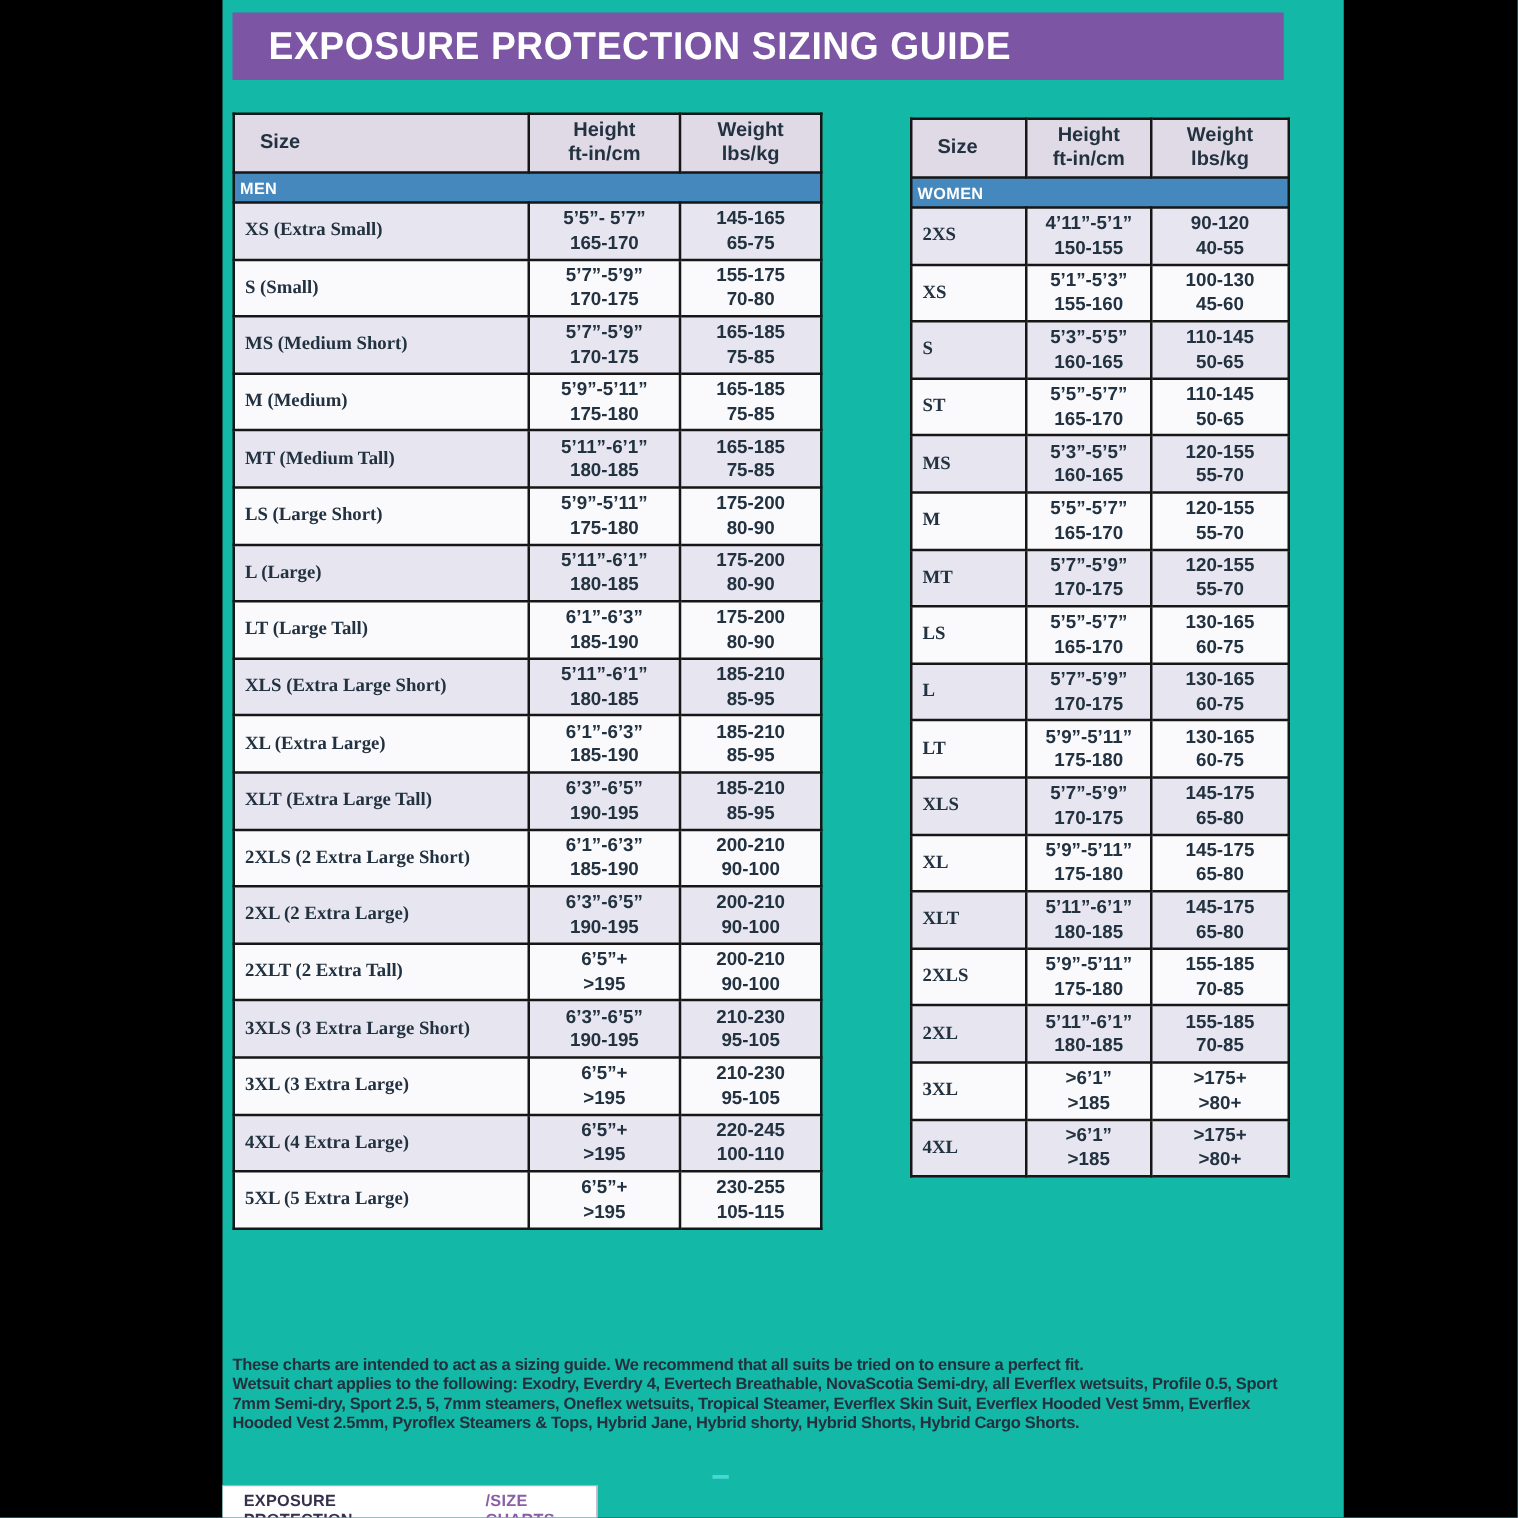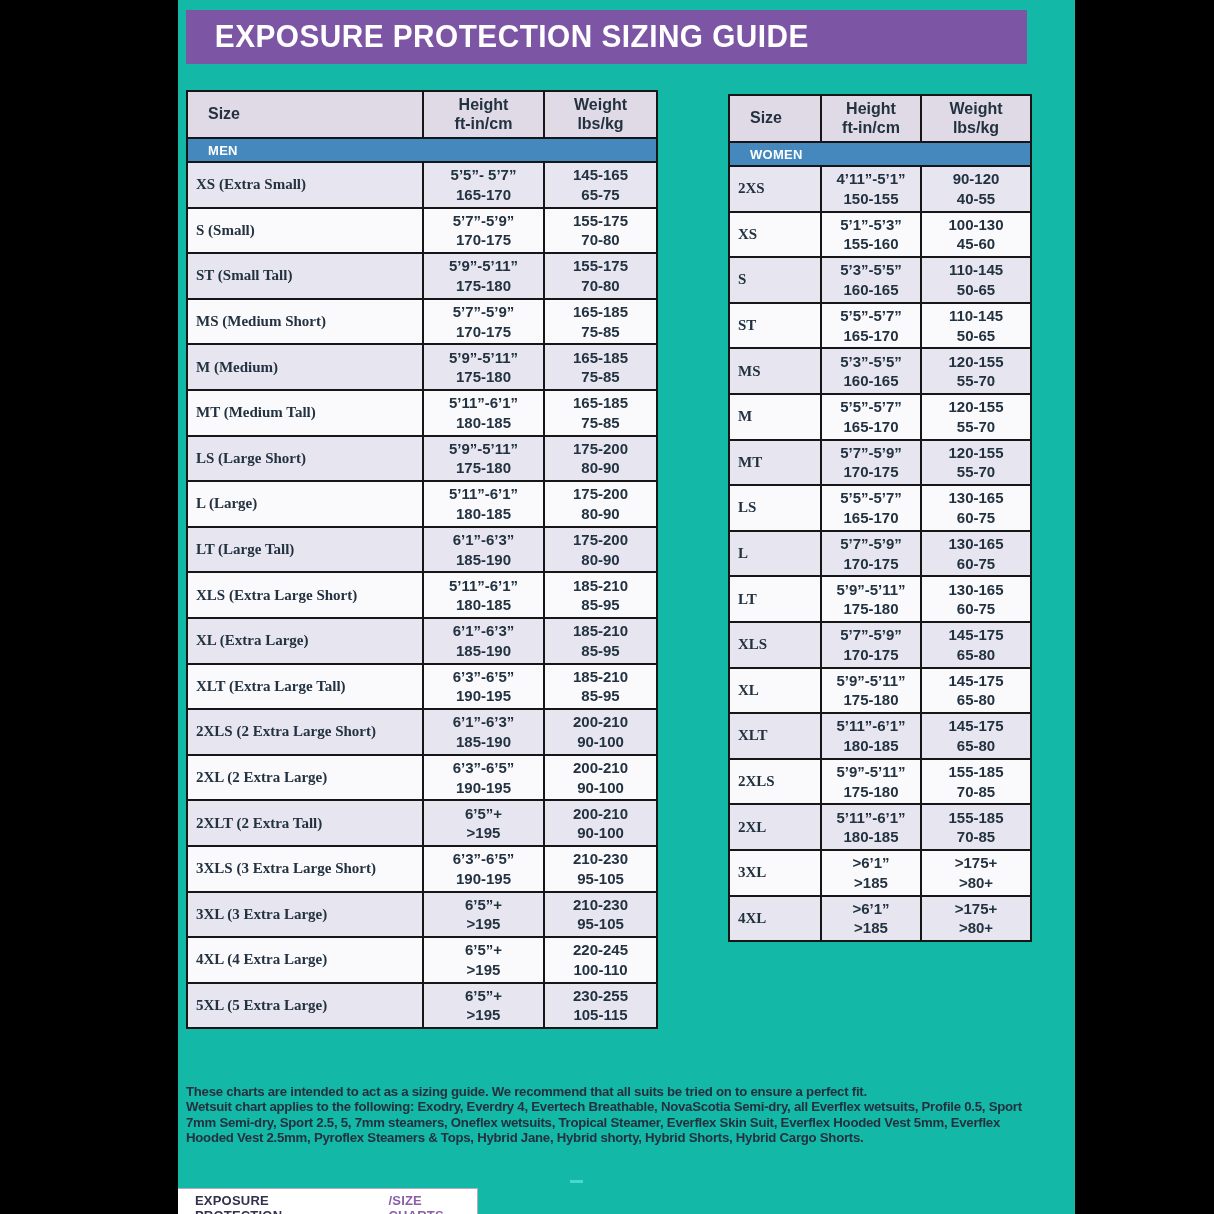--- a/index.html
+++ b/index.html
@@ -27,21 +27,21 @@
   .men-table{position:absolute;left:8px;top:90px;width:470px;}
   .women-table{position:absolute;left:550px;top:94px;width:302px;}
   th,td{border:2px solid #161616;color:#233240;}
   thead th{
     background:#E0DAE7;height:43px;font-size:16px;font-weight:bold;
     vertical-align:middle;line-height:1.15;
   }
   th.size-h{text-align:left;padding-left:20px;}
   .section-row td{
     background:#4588BE;color:#ffffff;font-size:13px;font-weight:bold;
-    height:20px;text-align:left;padding-left:20px;letter-spacing:0.3px;
+    height:20px;text-align:left;padding-left:4px;letter-spacing:0.3px;
   }
   tbody tr:nth-child(odd) td{background:#E7E6F0;}
   tbody tr:nth-child(even) td{background:#FAFAFD;}
   tbody td{height:41.6px;font-size:15px;font-weight:bold;}
   td.size-cell{text-align:left;padding-left:8px;font-family:Liberation Serif, serif;}
   td.height-cell,td.weight-cell{text-align:center;line-height:1.3;}
   .men-table col.c-size{width:236px;}
   .men-table col.c-height{width:121px;}
   .men-table col.c-weight{width:113px;}
   .women-table col.c-size{width:92px;}
@@ -114,31 +114,20 @@
           <td class="height-cell">
             <div>5’7”-5’9”</div>
             <div>170-175</div>
           </td>
           <td class="weight-cell">
             <div>155-175</div>
             <div>70-80</div>
           </td>
         </tr>
         <tr>
-          <td class="size-cell">ST (Small Tall)</td>
-          <td class="height-cell">
-            <div>5’9”-5’11”</div>
-            <div>175-180</div>
-          </td>
-          <td class="weight-cell">
-            <div>155-175</div>
-            <div>70-80</div>
-          </td>
-        </tr>
-        <tr>
           <td class="size-cell">MS (Medium Short)</td>
           <td class="height-cell">
             <div>5’7”-5’9”</div>
             <div>170-175</div>
           </td>
           <td class="weight-cell">
             <div>165-185</div>
             <div>75-85</div>
           </td>
         </tr>

